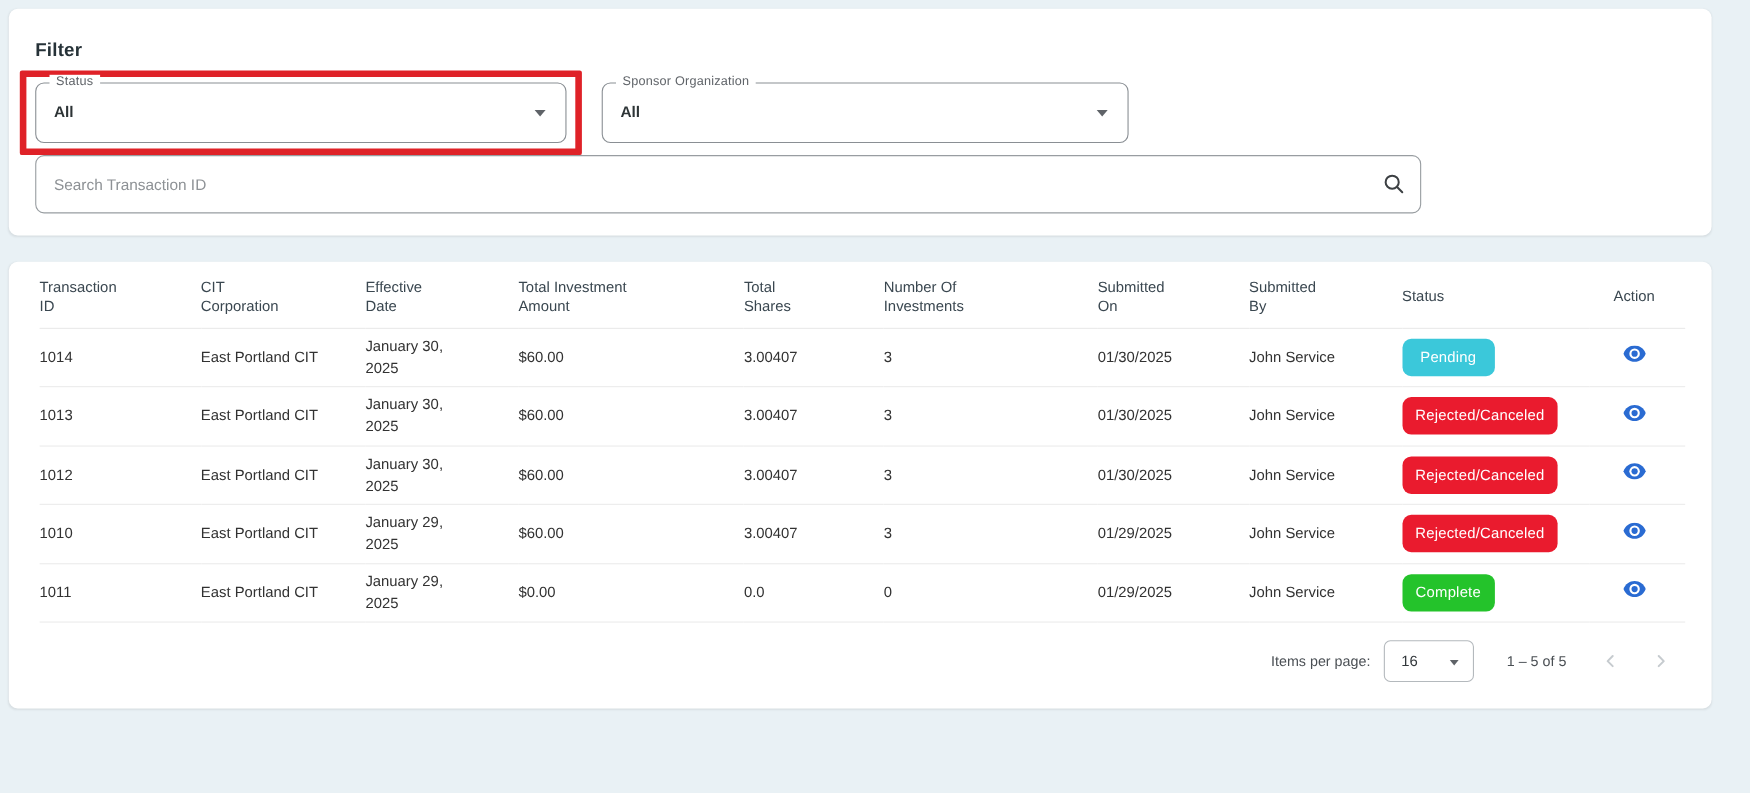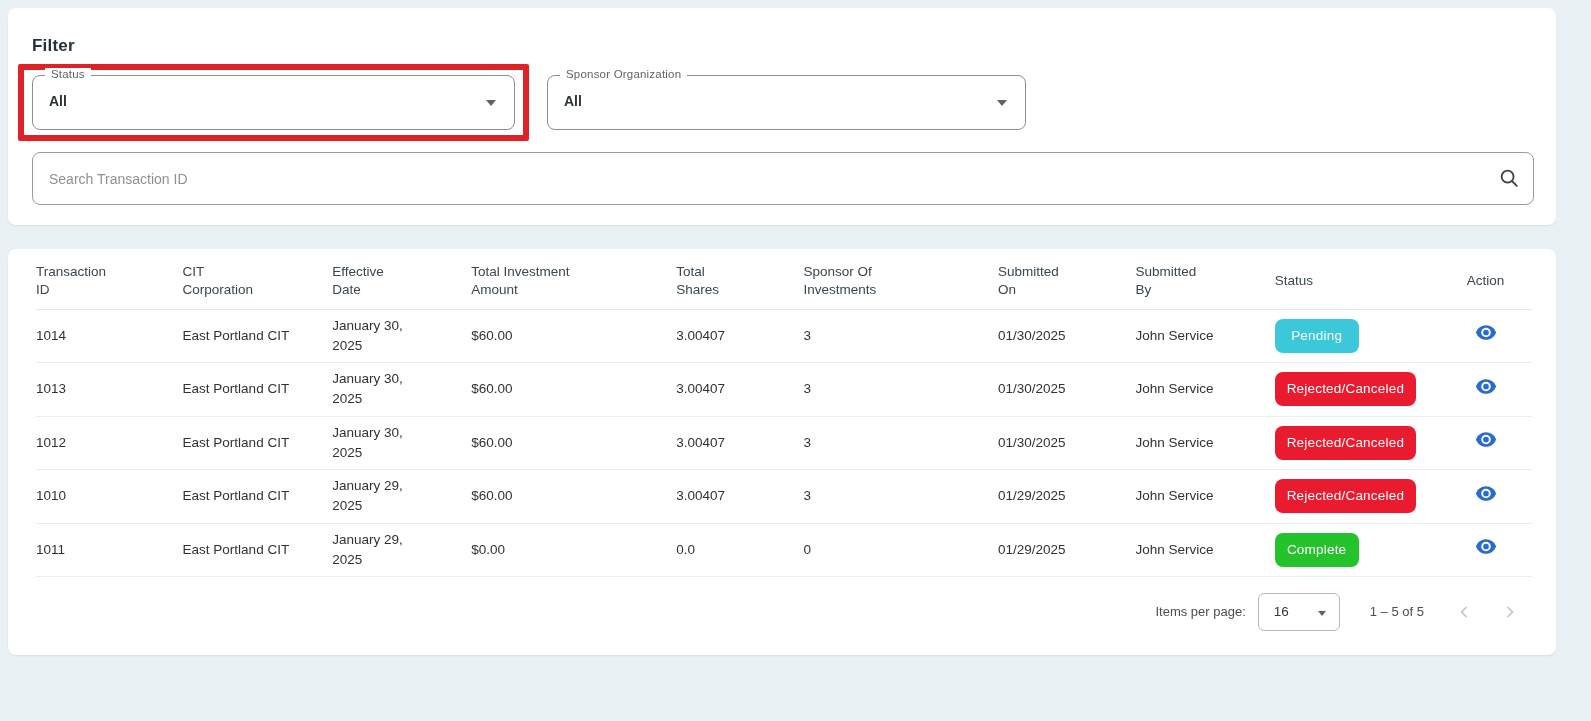--- a/index.html
+++ b/index.html
@@ -49,21 +49,21 @@
     position:absolute; left:16px; top:17px;
     font-size:14px; font-weight:600; color:#2d3436;
   }
   .caret {
     position:absolute; right:18px; top:24px;
     width:0; height:0;
     border-left:5px solid transparent;
     border-right:5px solid transparent;
     border-top:6px solid #5f6368;
   }
-  .search-wrap { position:relative; margin-top:11px; width:1502px; }
+  .search-wrap { position:relative; width:1260px; }
   .search-input {
     width:100%; height:53px;
     border:1px solid #989da1; border-radius:8px;
     font-family:inherit; font-size:14px; color:#333;
     padding:0 48px 0 16px; outline:none; background:#fff;
   }
   .search-input::placeholder { color:#8d9195; }
   .search-icon { position:absolute; right:14px; top:15px; }
   
   .table-card { margin-top:24px; padding:0 24px 14px 28px; }
@@ -160,21 +160,21 @@
           <col style="width:11.4%">
         <col style="width:5.8%">
       </colgroup>
       <thead>
         <tr>
           <th><span class="hdr" style="max-width:82px">Transaction ID</span></th>
           <th><span class="hdr" style="max-width:82px">CIT Corporation</span></th>
           <th><span class="hdr" style="max-width:62px">Effective Date</span></th>
           <th><span class="hdr" style="max-width:118px">Total Investment Amount</span></th>
           <th><span class="hdr" style="max-width:52px">Total Shares</span></th>
-          <th><span class="hdr" style="max-width:88px">Sponsor Of Investments</span></th>
+          <th><span class="hdr" style="max-width:88px">Number Of Investments</span></th>
           <th><span class="hdr" style="max-width:72px">Submitted On</span></th>
           <th><span class="hdr" style="max-width:72px">Submitted By</span></th>
           <th><span class="hdr">Status</span></th>
           <th class="col-action"><span class="hdr">Action</span></th>
         </tr>
       </thead>
       <tbody>
         <tr>
           <td>1014</td>
           <td>East Portland CIT</td>

